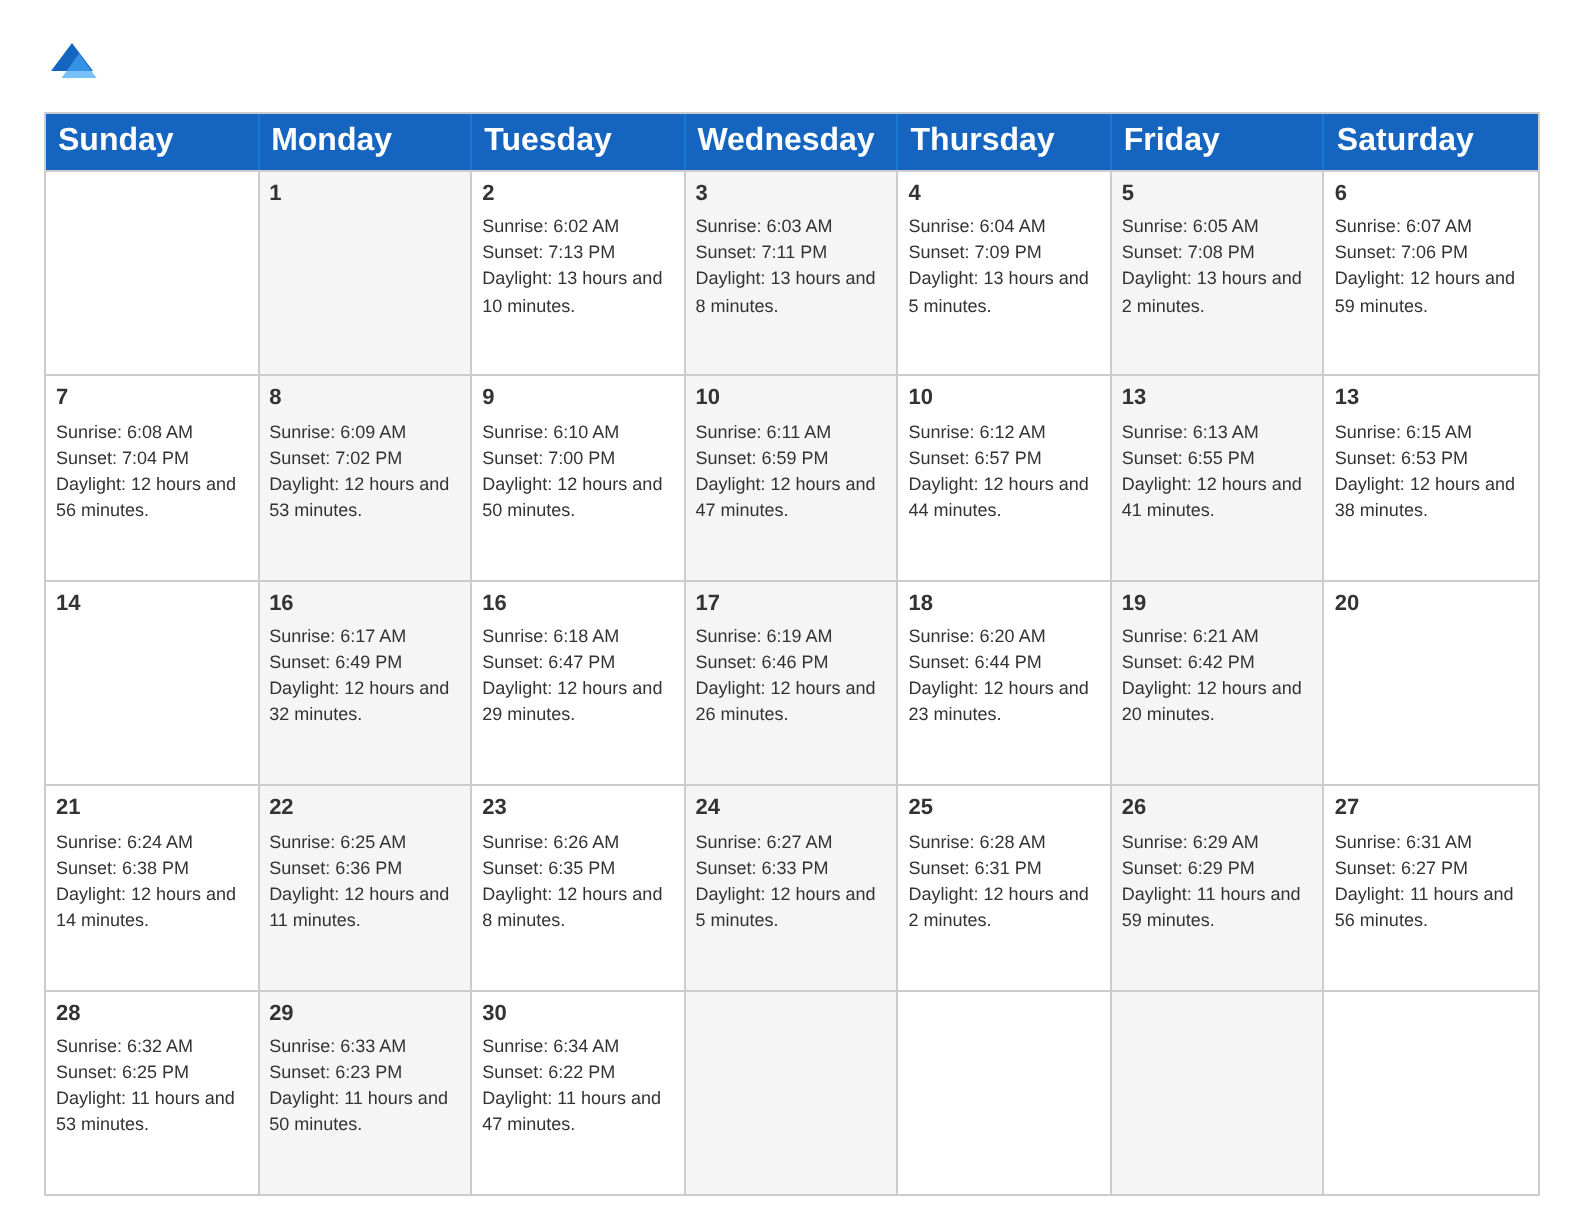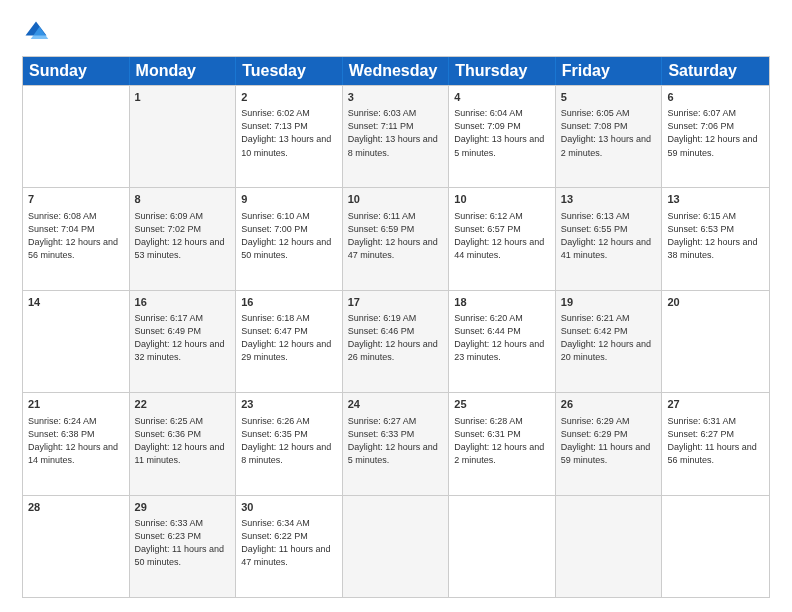--- a/index.html
+++ b/index.html
@@ -248,20 +248,21 @@
             <div class="cell-info">Sunrise: 6:29 AM<br>Sunset: 6:29 PM<br>Daylight: 11 hours and 59 minutes.</div>
           </div>
           <div class="cal-cell">
             <span class="day-num">27</span>
             <div class="cell-info">Sunrise: 6:31 AM<br>Sunset: 6:27 PM<br>Daylight: 11 hours and 56 minutes.</div>
           </div>
         </div>
         <div class="cal-week">
           <div class="cal-cell">
             <span class="day-num">28</span>
+            <div class="cell-info">Sunrise: 6:32 AM<br>Sunset: 6:25 PM<br>Daylight: 11 hours and 53 minutes.</div>
           </div>
           <div class="cal-cell shaded">
             <span class="day-num">29</span>
             <div class="cell-info">Sunrise: 6:33 AM<br>Sunset: 6:23 PM<br>Daylight: 11 hours and 50 minutes.</div>
           </div>
           <div class="cal-cell">
             <span class="day-num">30</span>
             <div class="cell-info">Sunrise: 6:34 AM<br>Sunset: 6:22 PM<br>Daylight: 11 hours and 47 minutes.</div>
           </div>
           <div class="cal-cell shaded empty"></div>

